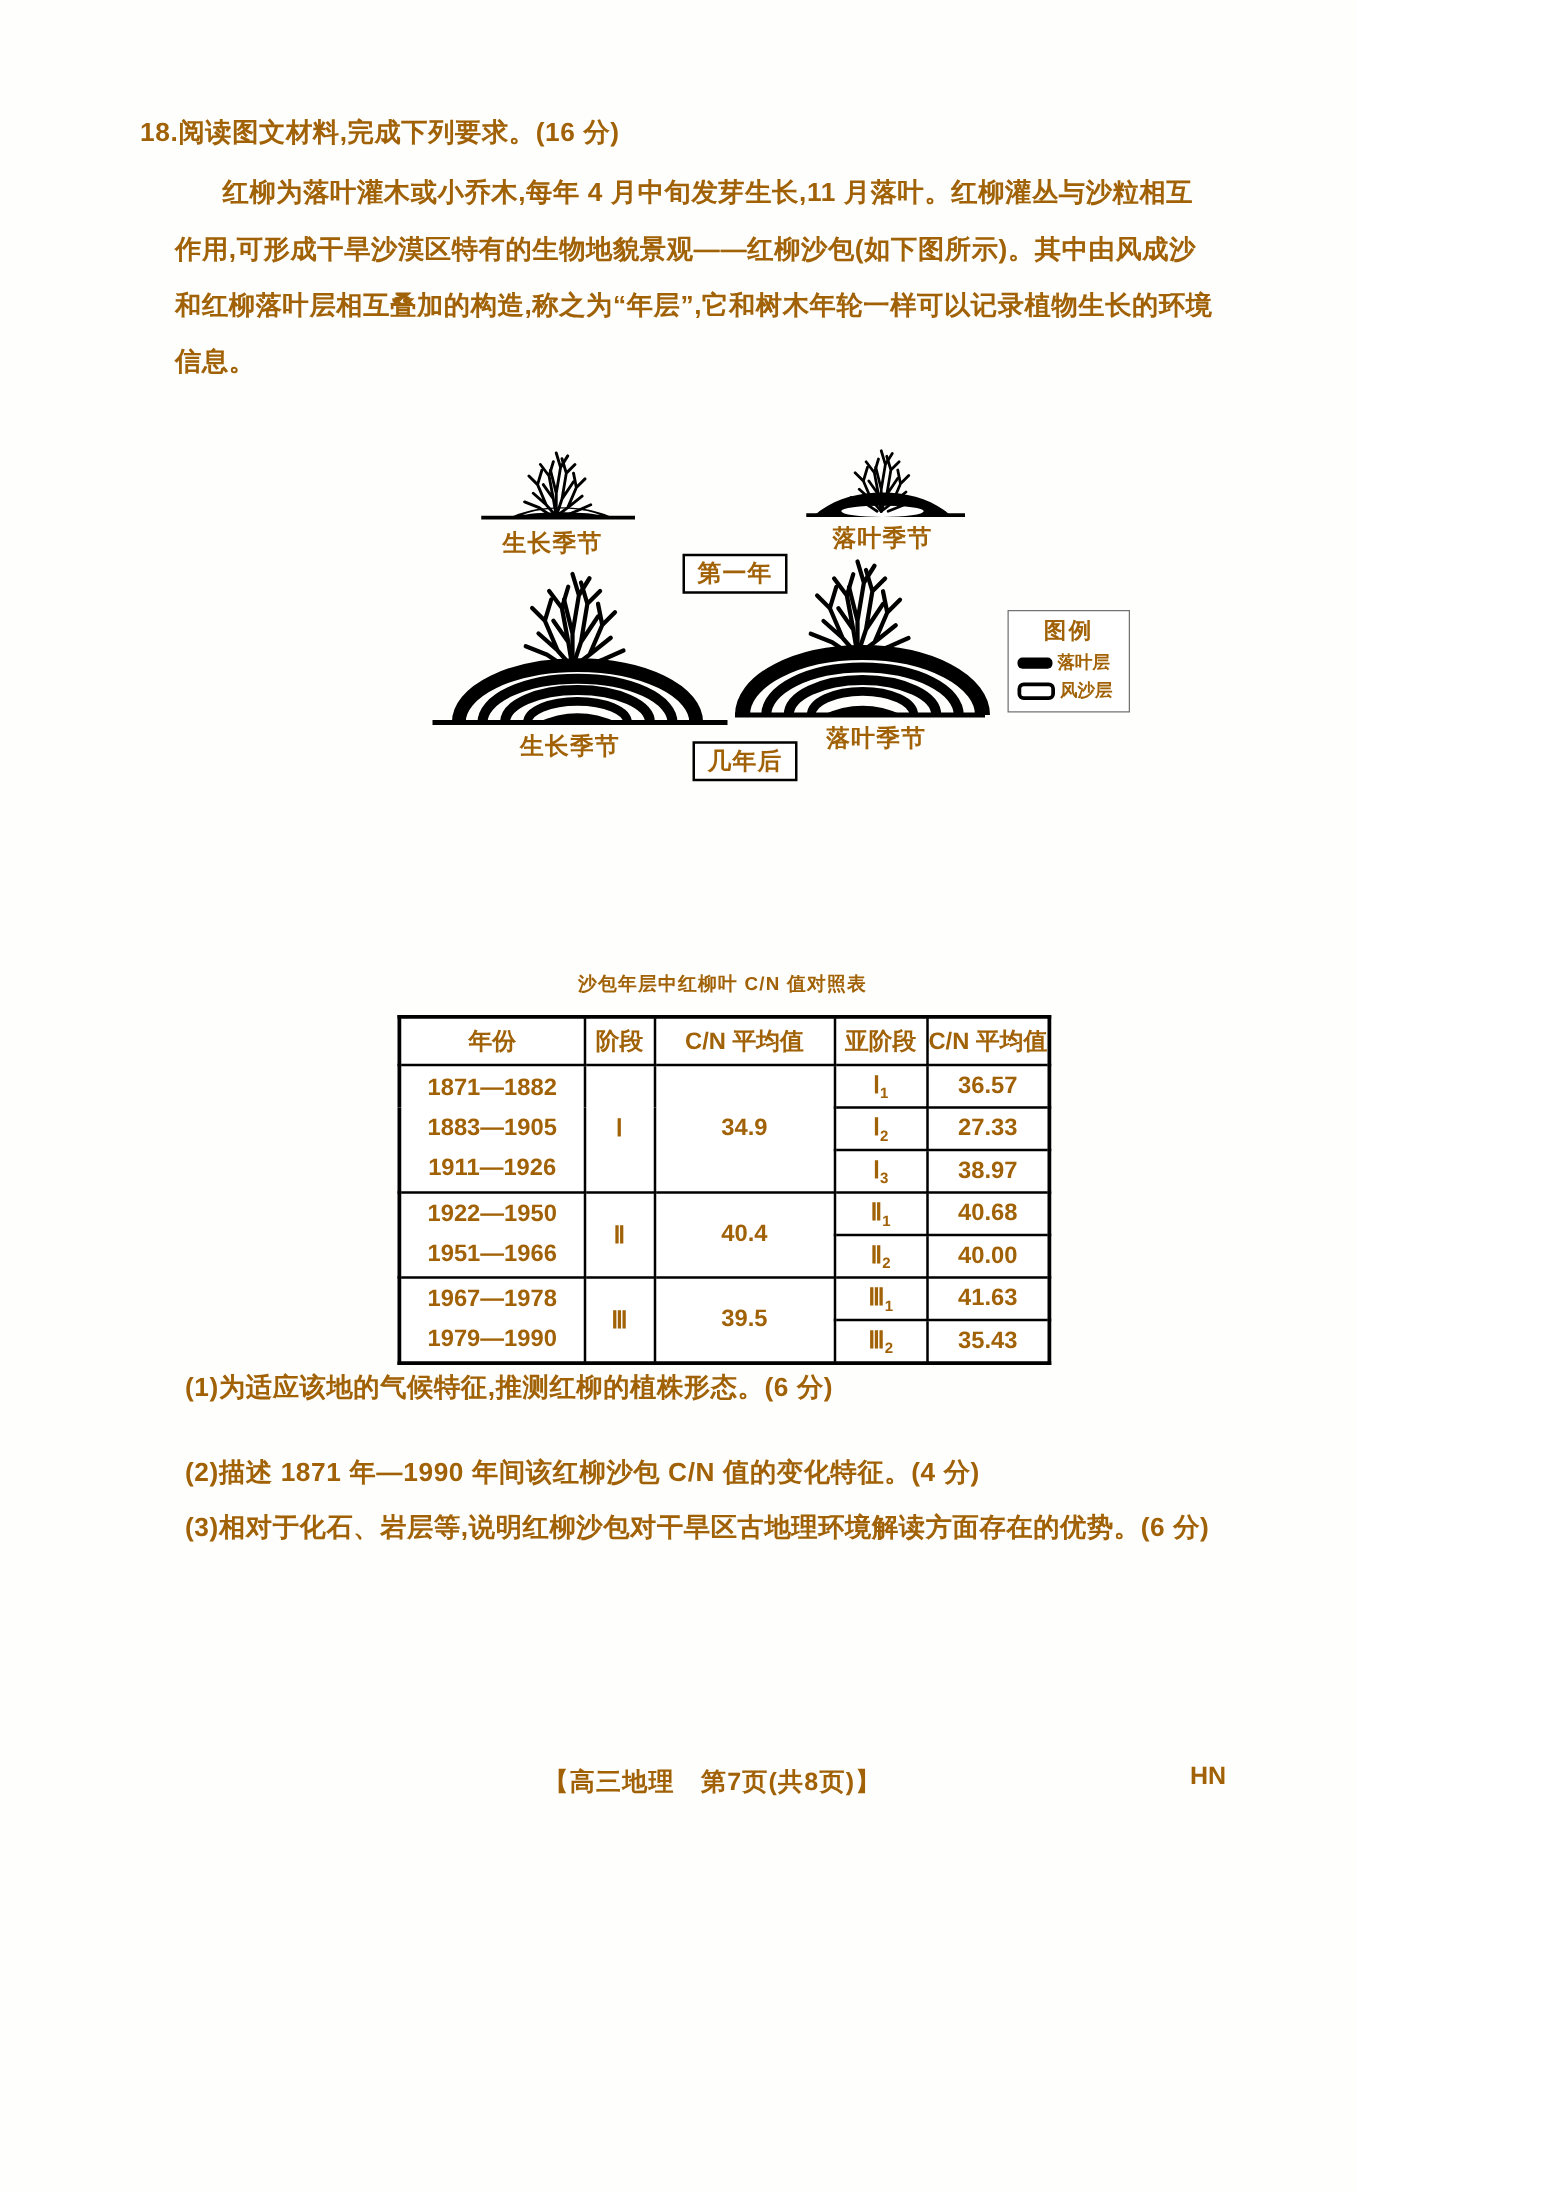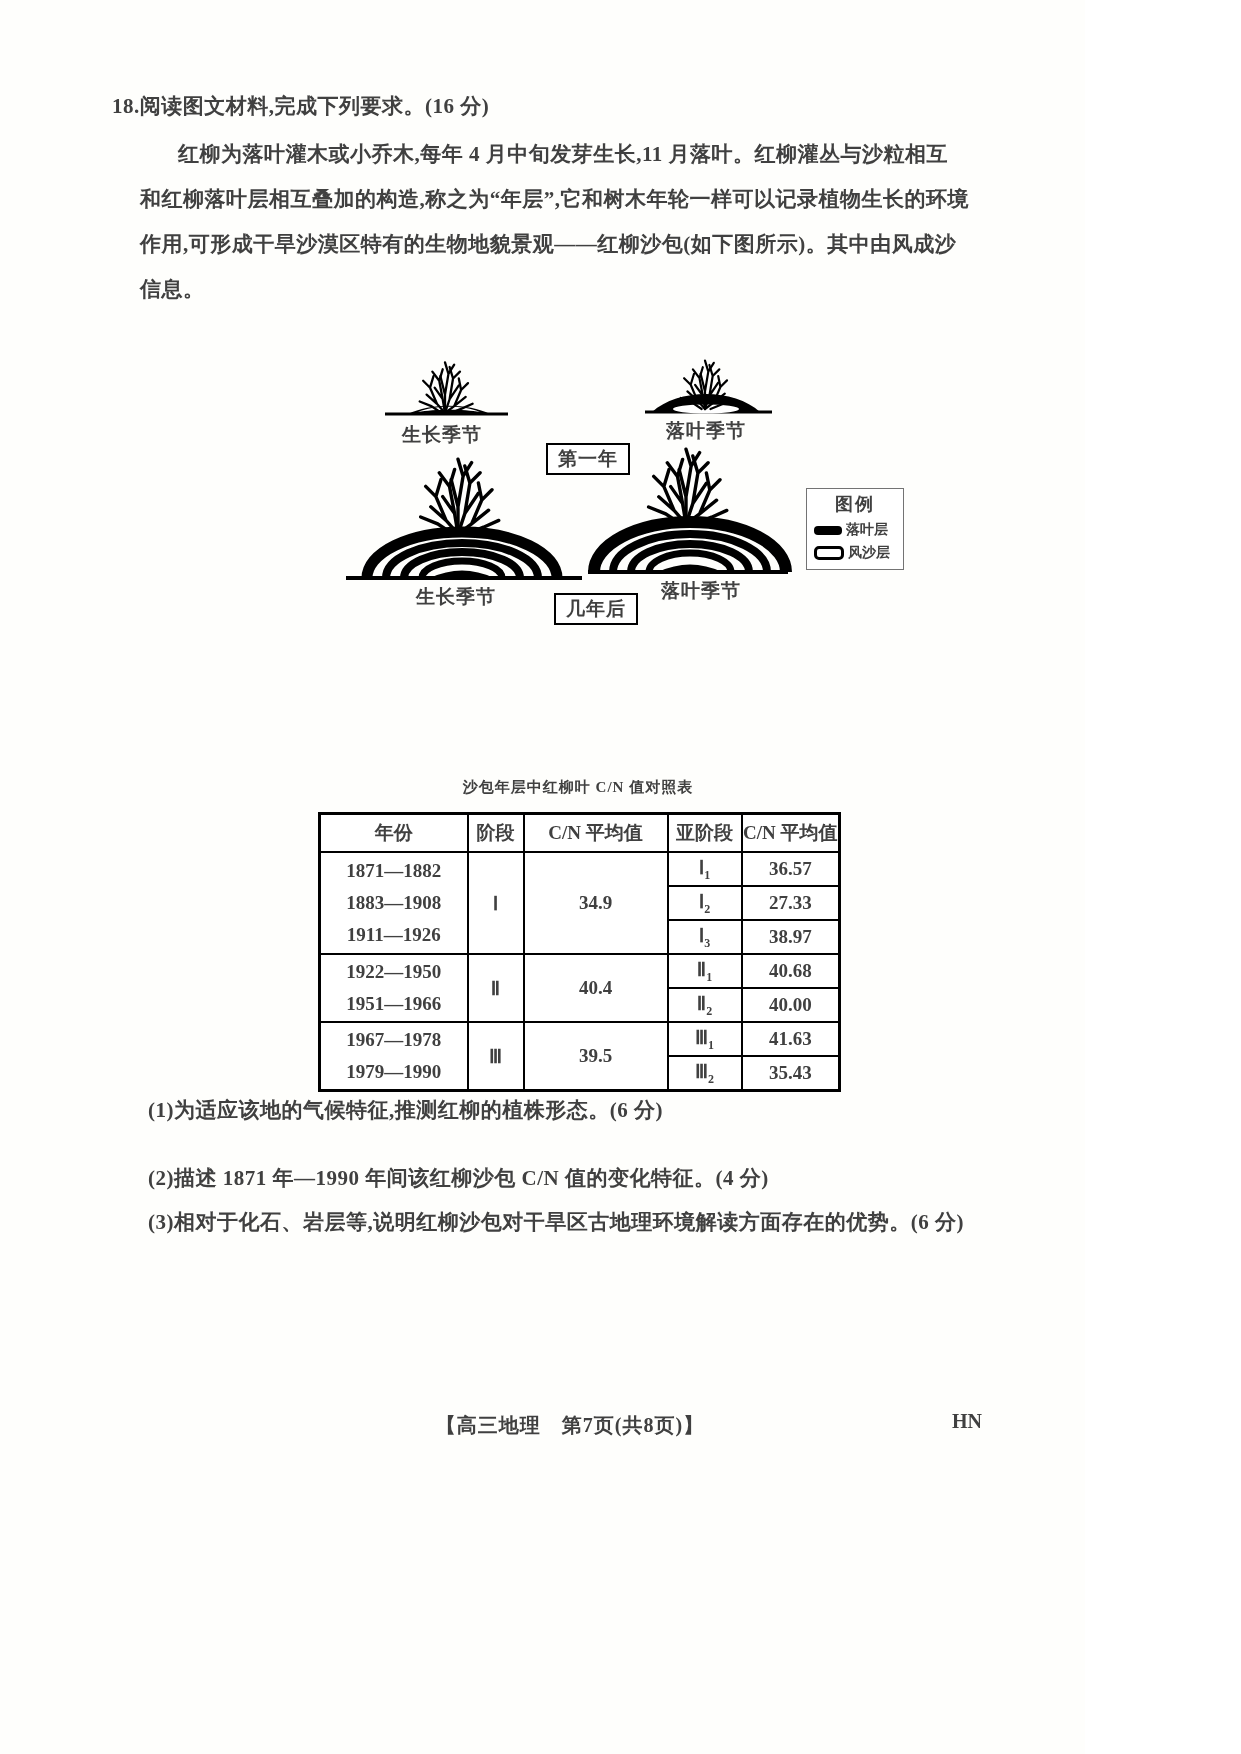--- a/index.html
+++ b/index.html
@@ -1,22 +1,22 @@
 <!DOCTYPE html>
 <html><head>
 <meta charset="utf-8">
 <style>
   html,body{margin:0;padding:0;}
   body{background:#ffffff;}
   .page{
     position:relative;
     width:1085px;height:1754px;
     background:#fefefc;
-    font-family:Liberation Serif, serif;
-    color:#404040;
+    font-family:Liberation Sans, sans-serif;
+    color:#a16207;
     overflow:hidden;
   }
   .abs{position:absolute;}
   .txt{font-weight:700;font-size:21px;white-space:nowrap;letter-spacing:0.5px;}
   .para .ln{height:45px;line-height:45px;font-weight:700;font-size:21px;white-space:nowrap;letter-spacing:0.5px;}
   .indent{text-indent:38px;}
 
   
   .fig{left:330px;top:330px;width:700px;height:300px;}
   .fig svg{position:absolute;left:0;top:0;}
@@ -50,22 +50,22 @@
 <body>
 
 <div class="page">
 
   <div class="abs txt" style="left:112px;top:92px;">
     <span>18.</span><span>阅读图文材料,完成下列要求。(16 分)</span>
   </div>
 
   <div class="abs para" style="left:140px;top:132px;">
     <div class="ln indent">红柳为落叶灌木或小乔木,每年 4 月中旬发芽生长,11 月落叶。红柳灌丛与沙粒相互</div>
+    <div class="ln">作用,可形成干旱沙漠区特有的生物地貌景观——红柳沙包(如下图所示)。其中由风成沙</div>
     <div class="ln">和红柳落叶层相互叠加的构造,称之为“年层”,它和树木年轮一样可以记录植物生长的环境</div>
-    <div class="ln">作用,可形成干旱沙漠区特有的生物地貌景观——红柳沙包(如下图所示)。其中由风成沙</div>
     <div class="ln">信息。</div>
   </div>
 
   <div class="abs fig">
     <svg width="700" height="300" viewBox="0 0 700 300">
       <defs>
         <g id="bush" stroke="#000" stroke-width="2" fill="none" stroke-linecap="round">
           <path d="M0,0 L-2,-12 L-9,-22 M-2,-12 L-5,-28 M-5,-28 L-11,-36 M-5,-28 L-2,-38"></path>
           <path d="M0,0 L0,-16 L-4,-32 M0,-16 L3,-34 L0,-44 M3,-34 L8,-42"></path>
           <path d="M0,0 L4,-12 L12,-24 M4,-12 L7,-30 M7,-30 L4,-40 M7,-30 L13,-36"></path>
@@ -149,21 +149,21 @@
         <th>C/N 平均值</th>
         <th>亚阶段</th>
         <th>C/N 平均值</th>
       </tr>
     </thead>
     <tbody>
 
       <tr>
         <td rowspan="3" class="yearcell">
           <div>1871—1882</div>
-          <div>1883—1908</div>
+          <div>1883—1905</div>
           <div>1911—1926</div>
         </td>
         <td rowspan="3">Ⅰ</td>
         <td rowspan="3">34.9</td>
         <td><span>Ⅰ</span><sub class="ss">1</sub></td>
         <td>36.57</td>
       </tr>
       <tr>
         <td><span>Ⅰ</span><sub class="ss">2</sub></td>
         <td>27.33</td>

